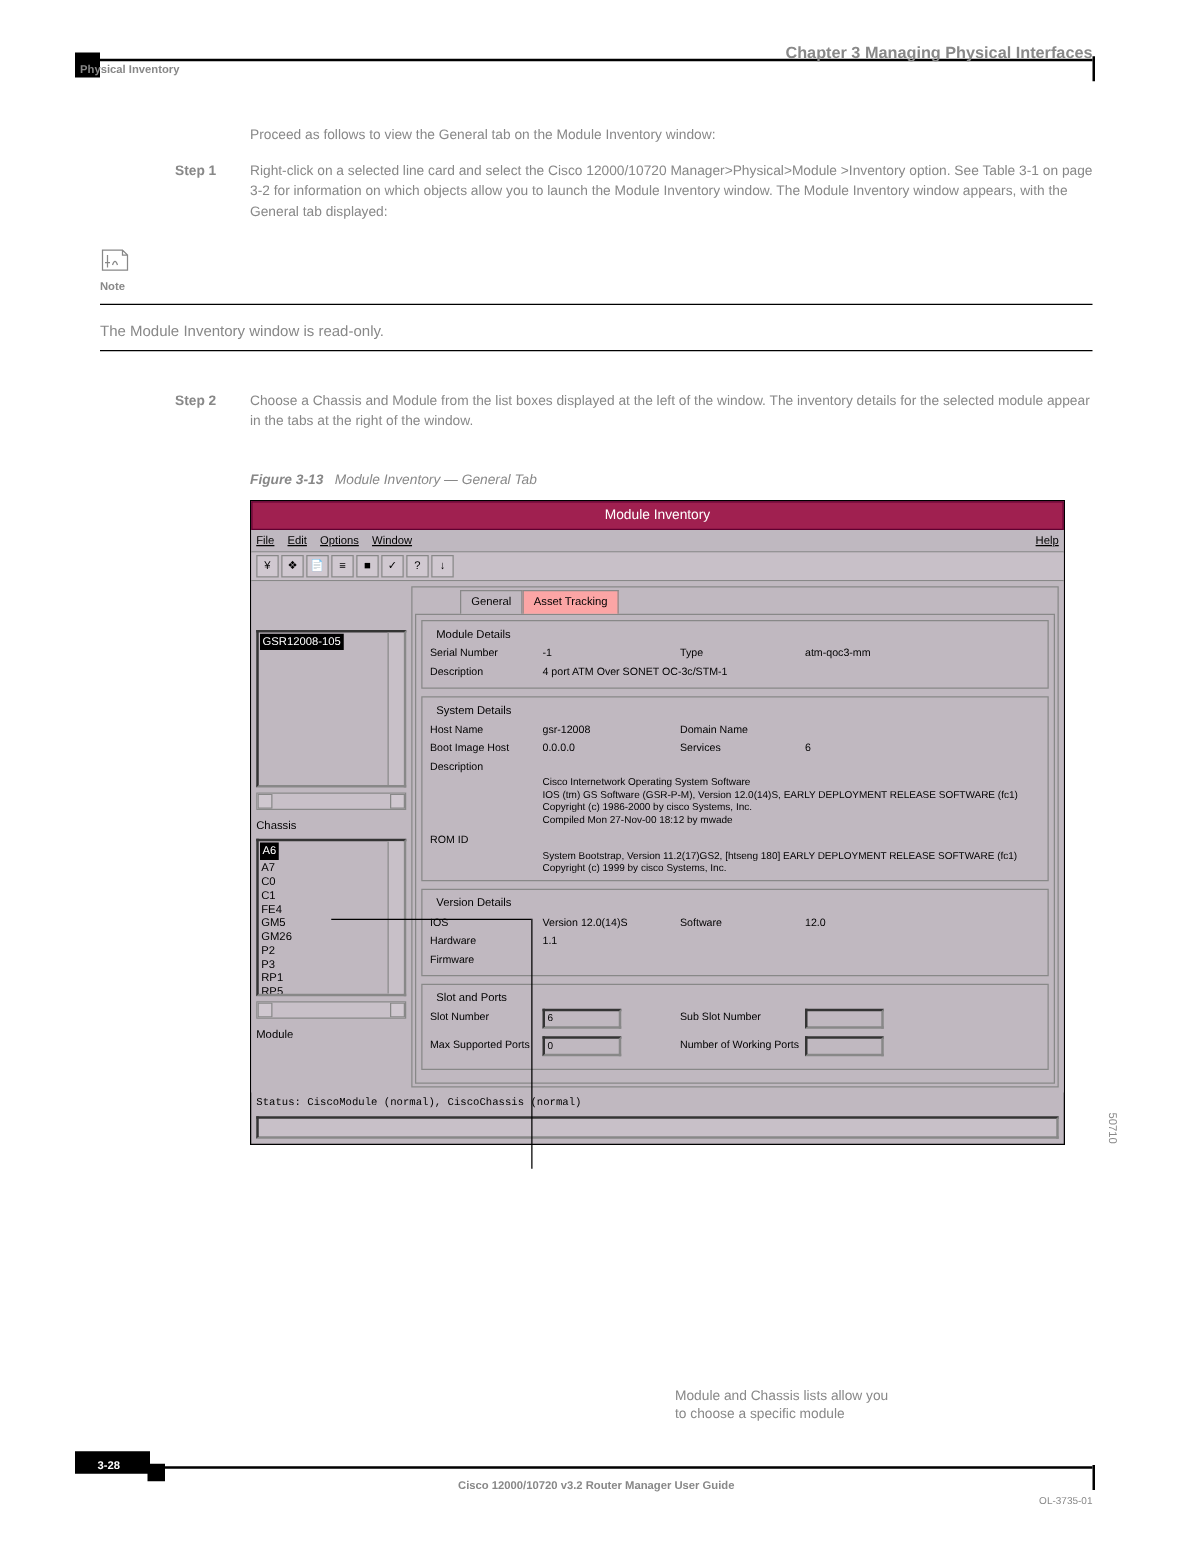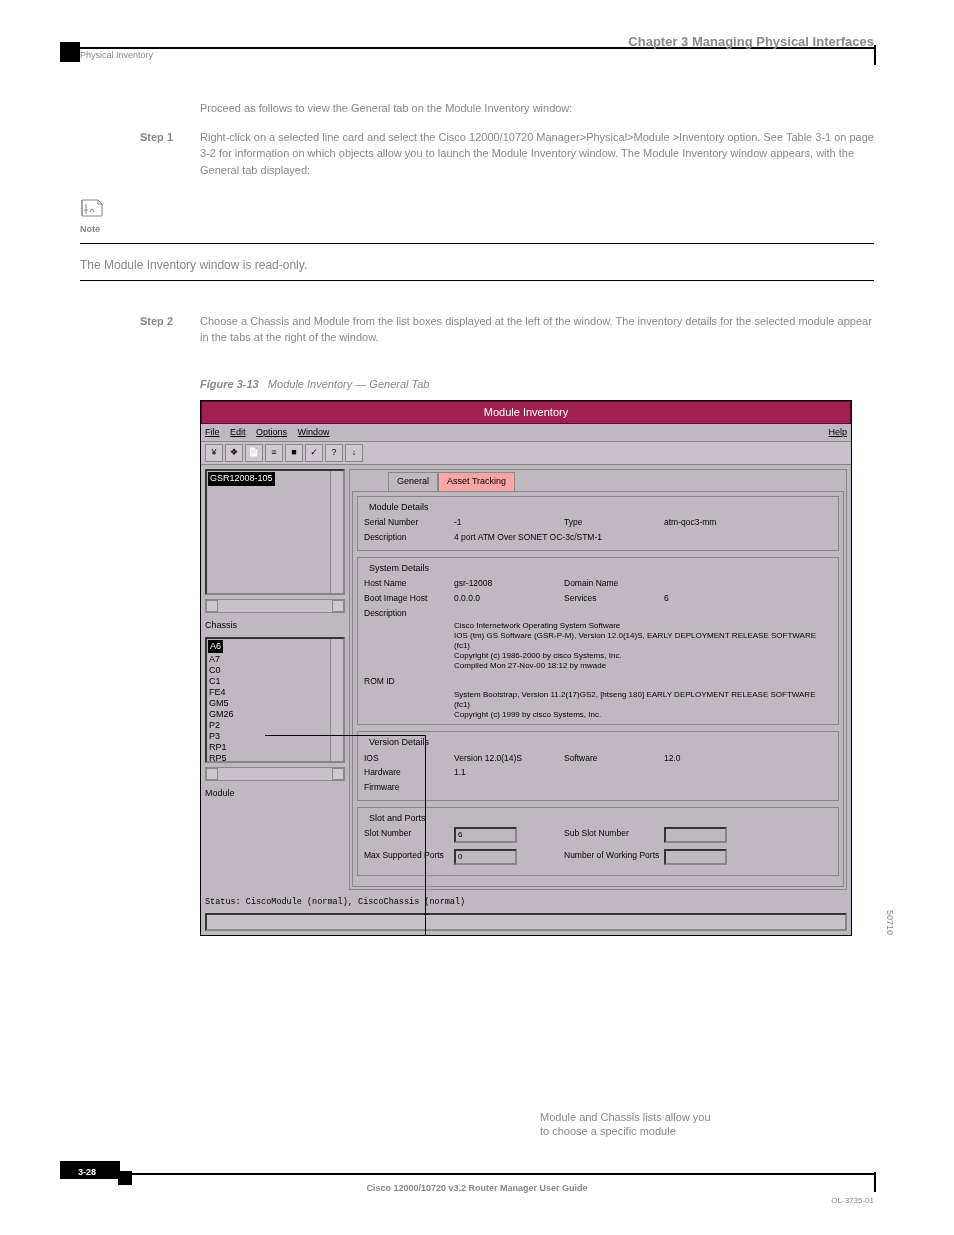--- a/index.html
+++ b/index.html
@@ -46,23 +46,23 @@
     position: absolute;
     top: 34px;
     right: 80px;
     font-size: 13px;
     font-weight: bold;
     color: #888;
   }
   .section-line {
     position: absolute;
     top: 50px;
-    left: 80px;
-    font-size: 9px;
-    font-weight: normal;
+    left: 64px;
+    font-size: 9px;
+    font-weight: bold;
     color: #888;
   }
   .body {
     position: absolute;
     top: 100px;
     left: 200px;
     right: 80px;
     font-size: 12px;
     line-height: 1.5;
     color: #888;
@@ -123,24 +123,25 @@
     align-items: center; justify-content: center;
     font-size: 9px;
   }
   .win-body {
     display: flex;
     background: #c0b8c0;
     padding: 4px;
     gap: 4px;
   }
   .left-pane {
-    width: 140px;
+    width: 120px;
     display: flex;
     flex-direction: column;
     gap: 4px;
+    justify-content: center;
   }
   .listbox {
     background: #c0b8c0;
     border: 2px inset #888;
     height: 122px;
     font-size: 9px;
     overflow: hidden;
     position: relative;
   }
   .listbox .sel {

